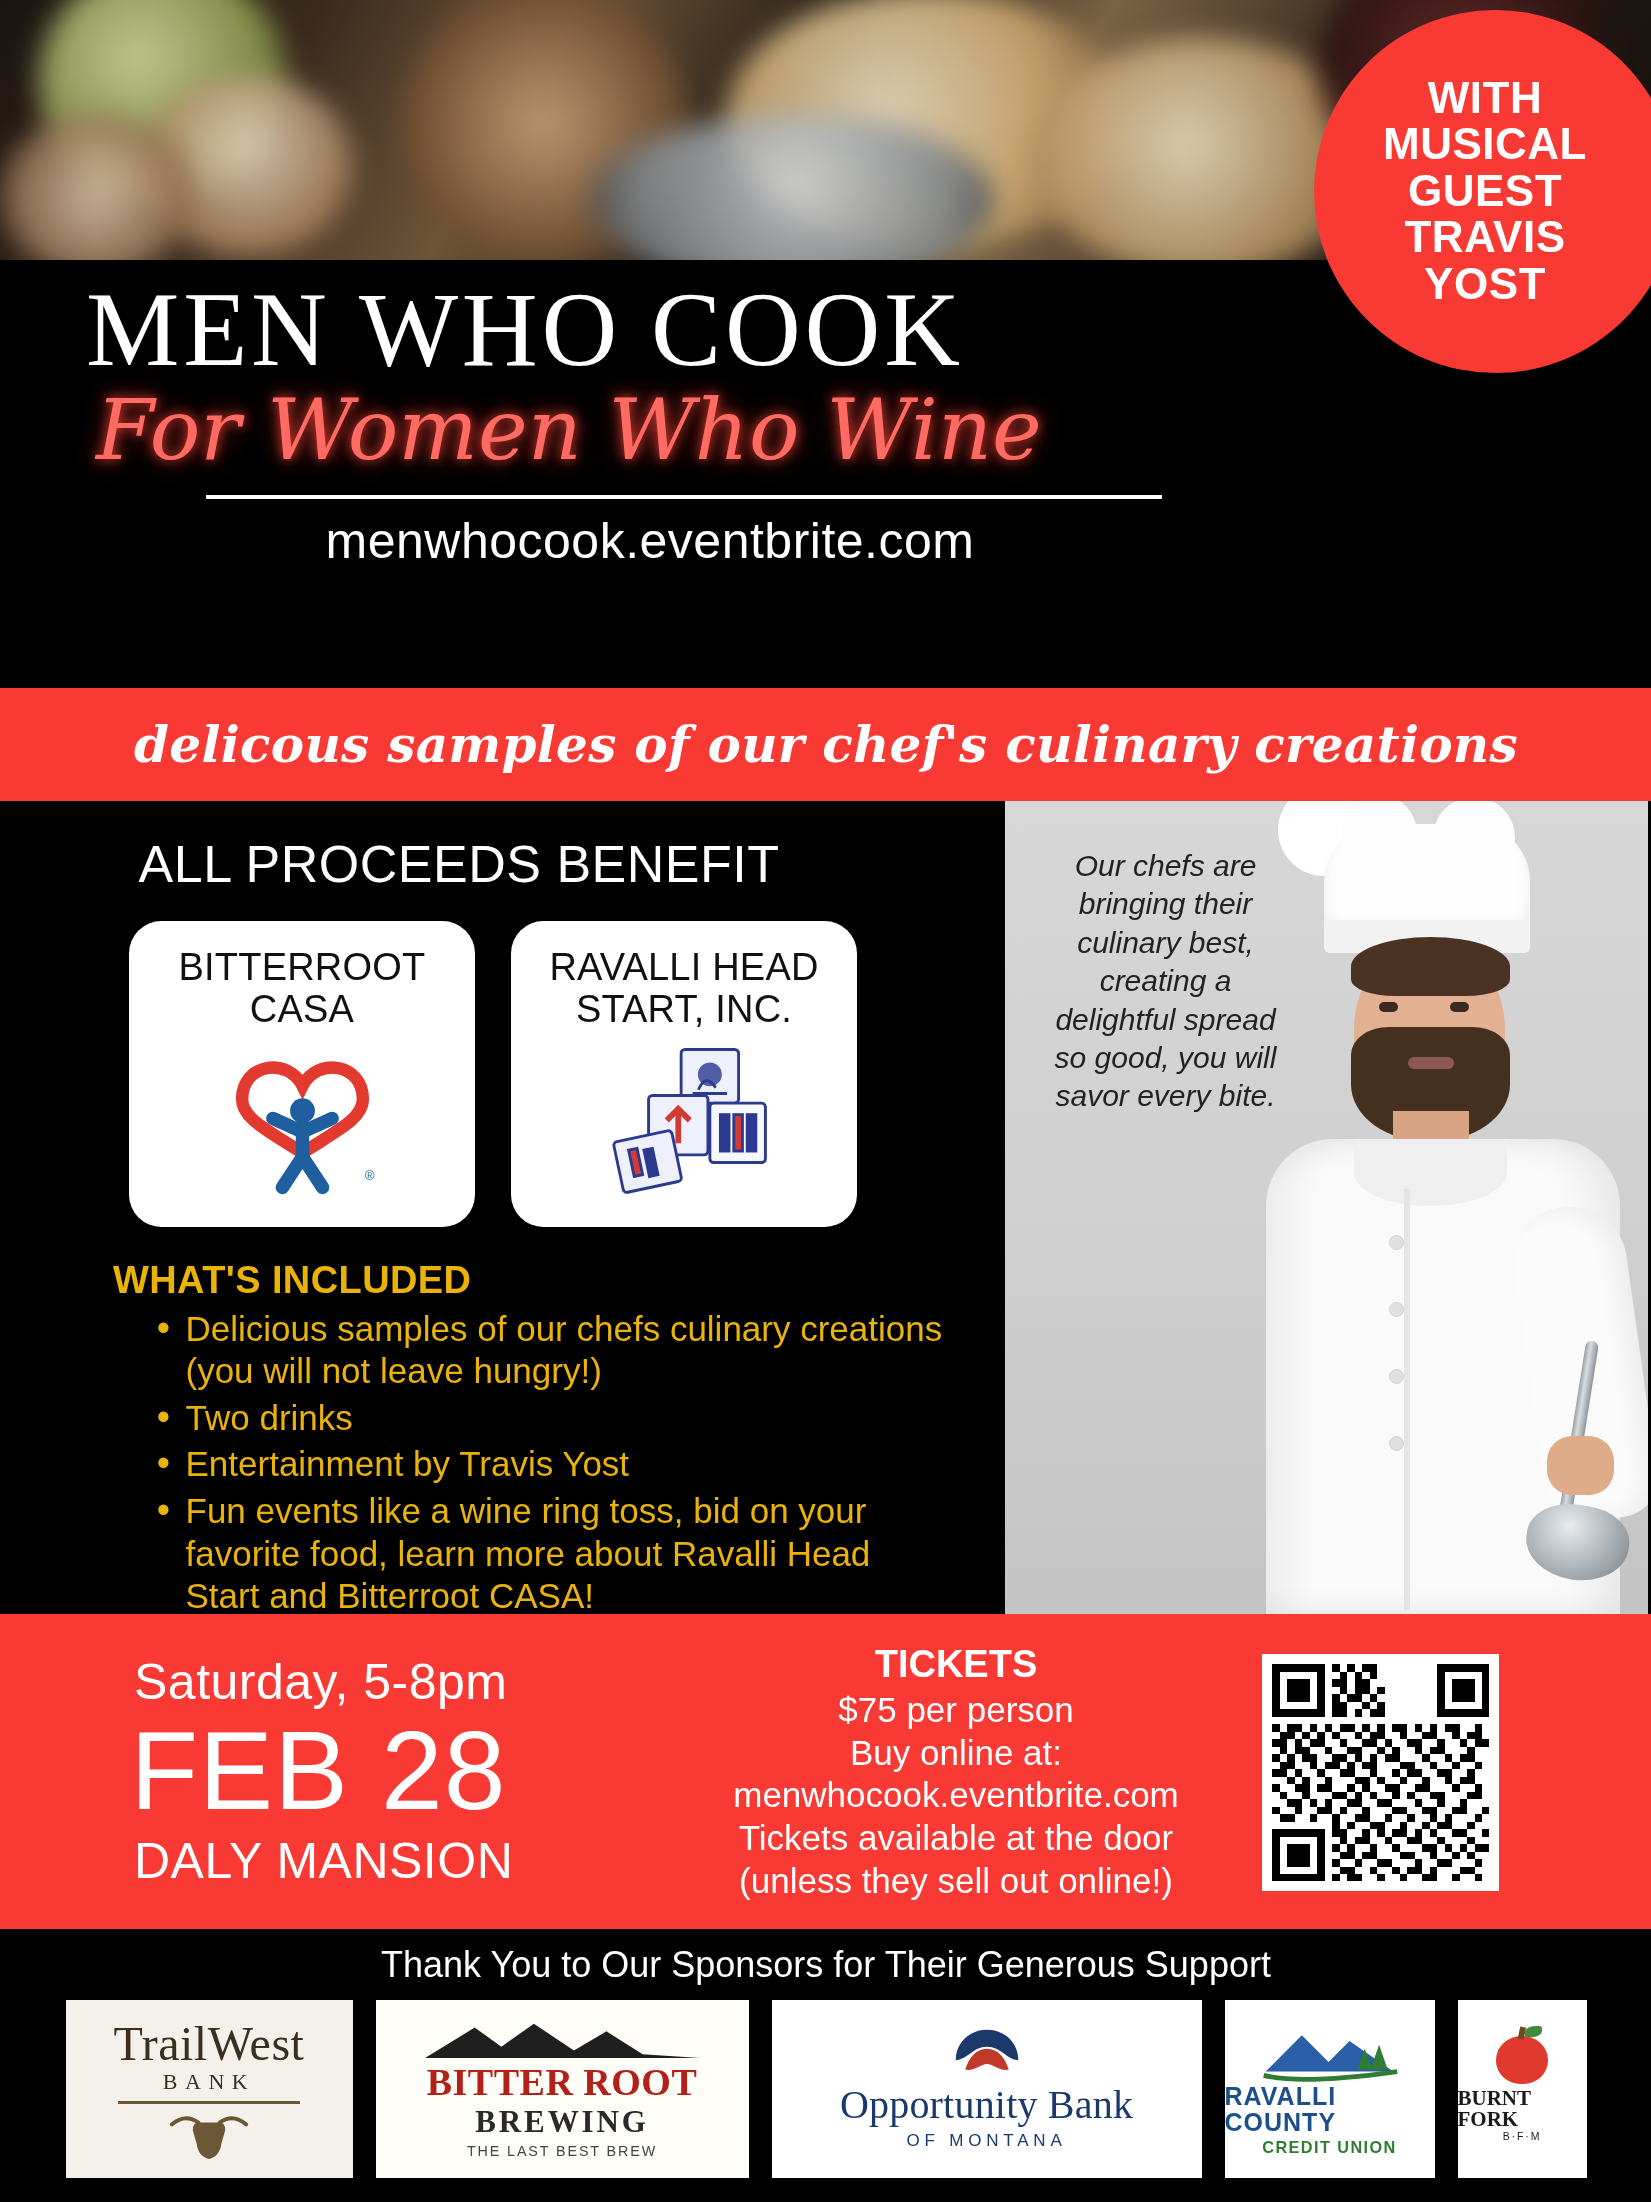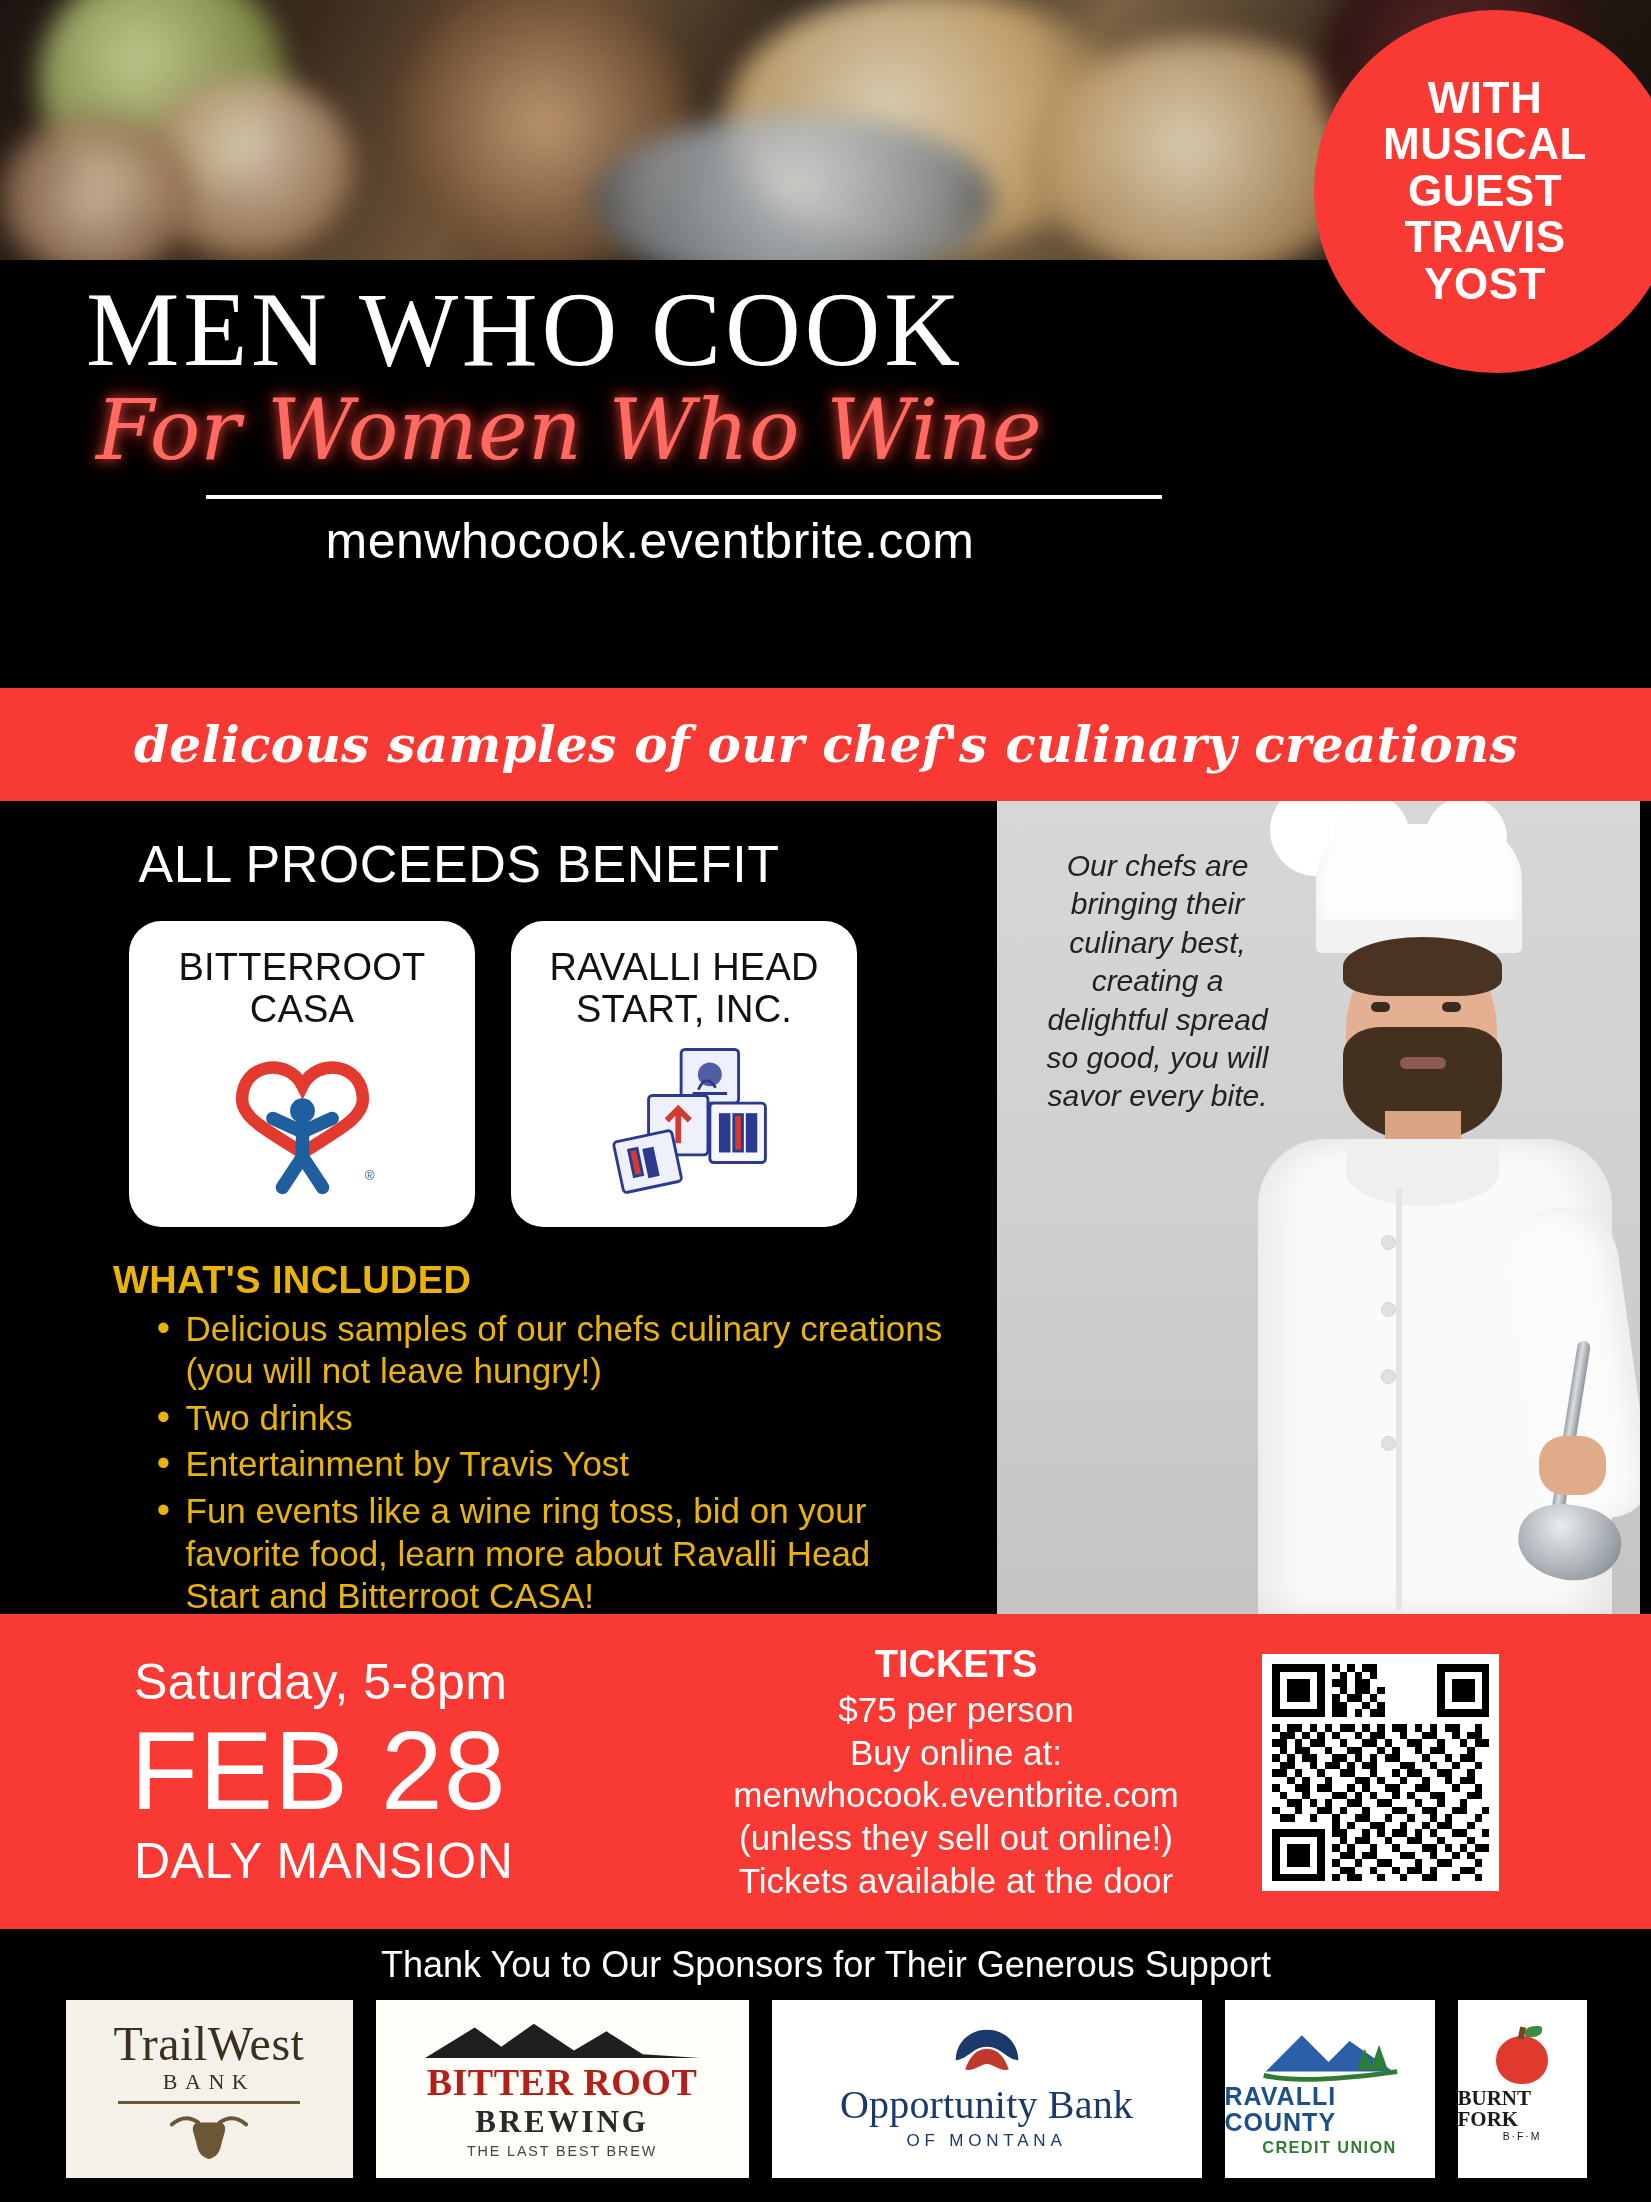--- a/index.html
+++ b/index.html
@@ -174,21 +174,21 @@
     font-size: 35px;
     line-height: 1.22;
     margin-left: 153px;
     width: 793px;
   }
   .incl-list li { margin-bottom: 3.8px; }
 
   
   .chef-panel {
     position: absolute;
-    right: 12px;
+    right: 4px;
     top: 0;
     width: 643px;
     height: 813px;
     background: linear-gradient(180deg, #d7d7d7 0%, #cfcfcf 55%, #c4c4c4 100%);
     overflow: hidden;
   }
   .chef-quote {
     position: absolute;
     left: 46px;
     top: 46px;
@@ -486,22 +486,22 @@
     <div class="date-when">Saturday, 5-8pm</div>
     <div class="date-big">FEB 28</div>
     <div class="date-place">DALY MANSION</div>
   </div>
 
   <div class="ticket-col">
     <div class="tkt-title">TICKETS</div>
     <div>$75 per person</div>
     <div>Buy online at:</div>
     <div>menwhocook.eventbrite.com</div>
+    <div>Tickets available at the door</div>
     <div>(unless they sell out online!)</div>
-    <div>Tickets available at the door</div>
   </div>
 
   <div class="qr-wrap">
     <svg class="qr" viewBox="0 0 29 29" shape-rendering="crispEdges">
       <rect width="29" height="29" fill="#fff"></rect>
       <g fill="#000">
         <rect x="0" y="0" width="7" height="1"></rect>
           <rect x="0" y="6" width="7" height="1"></rect>
         <rect x="0" y="0" width="1" height="7"></rect>
           <rect x="6" y="0" width="1" height="7"></rect>

